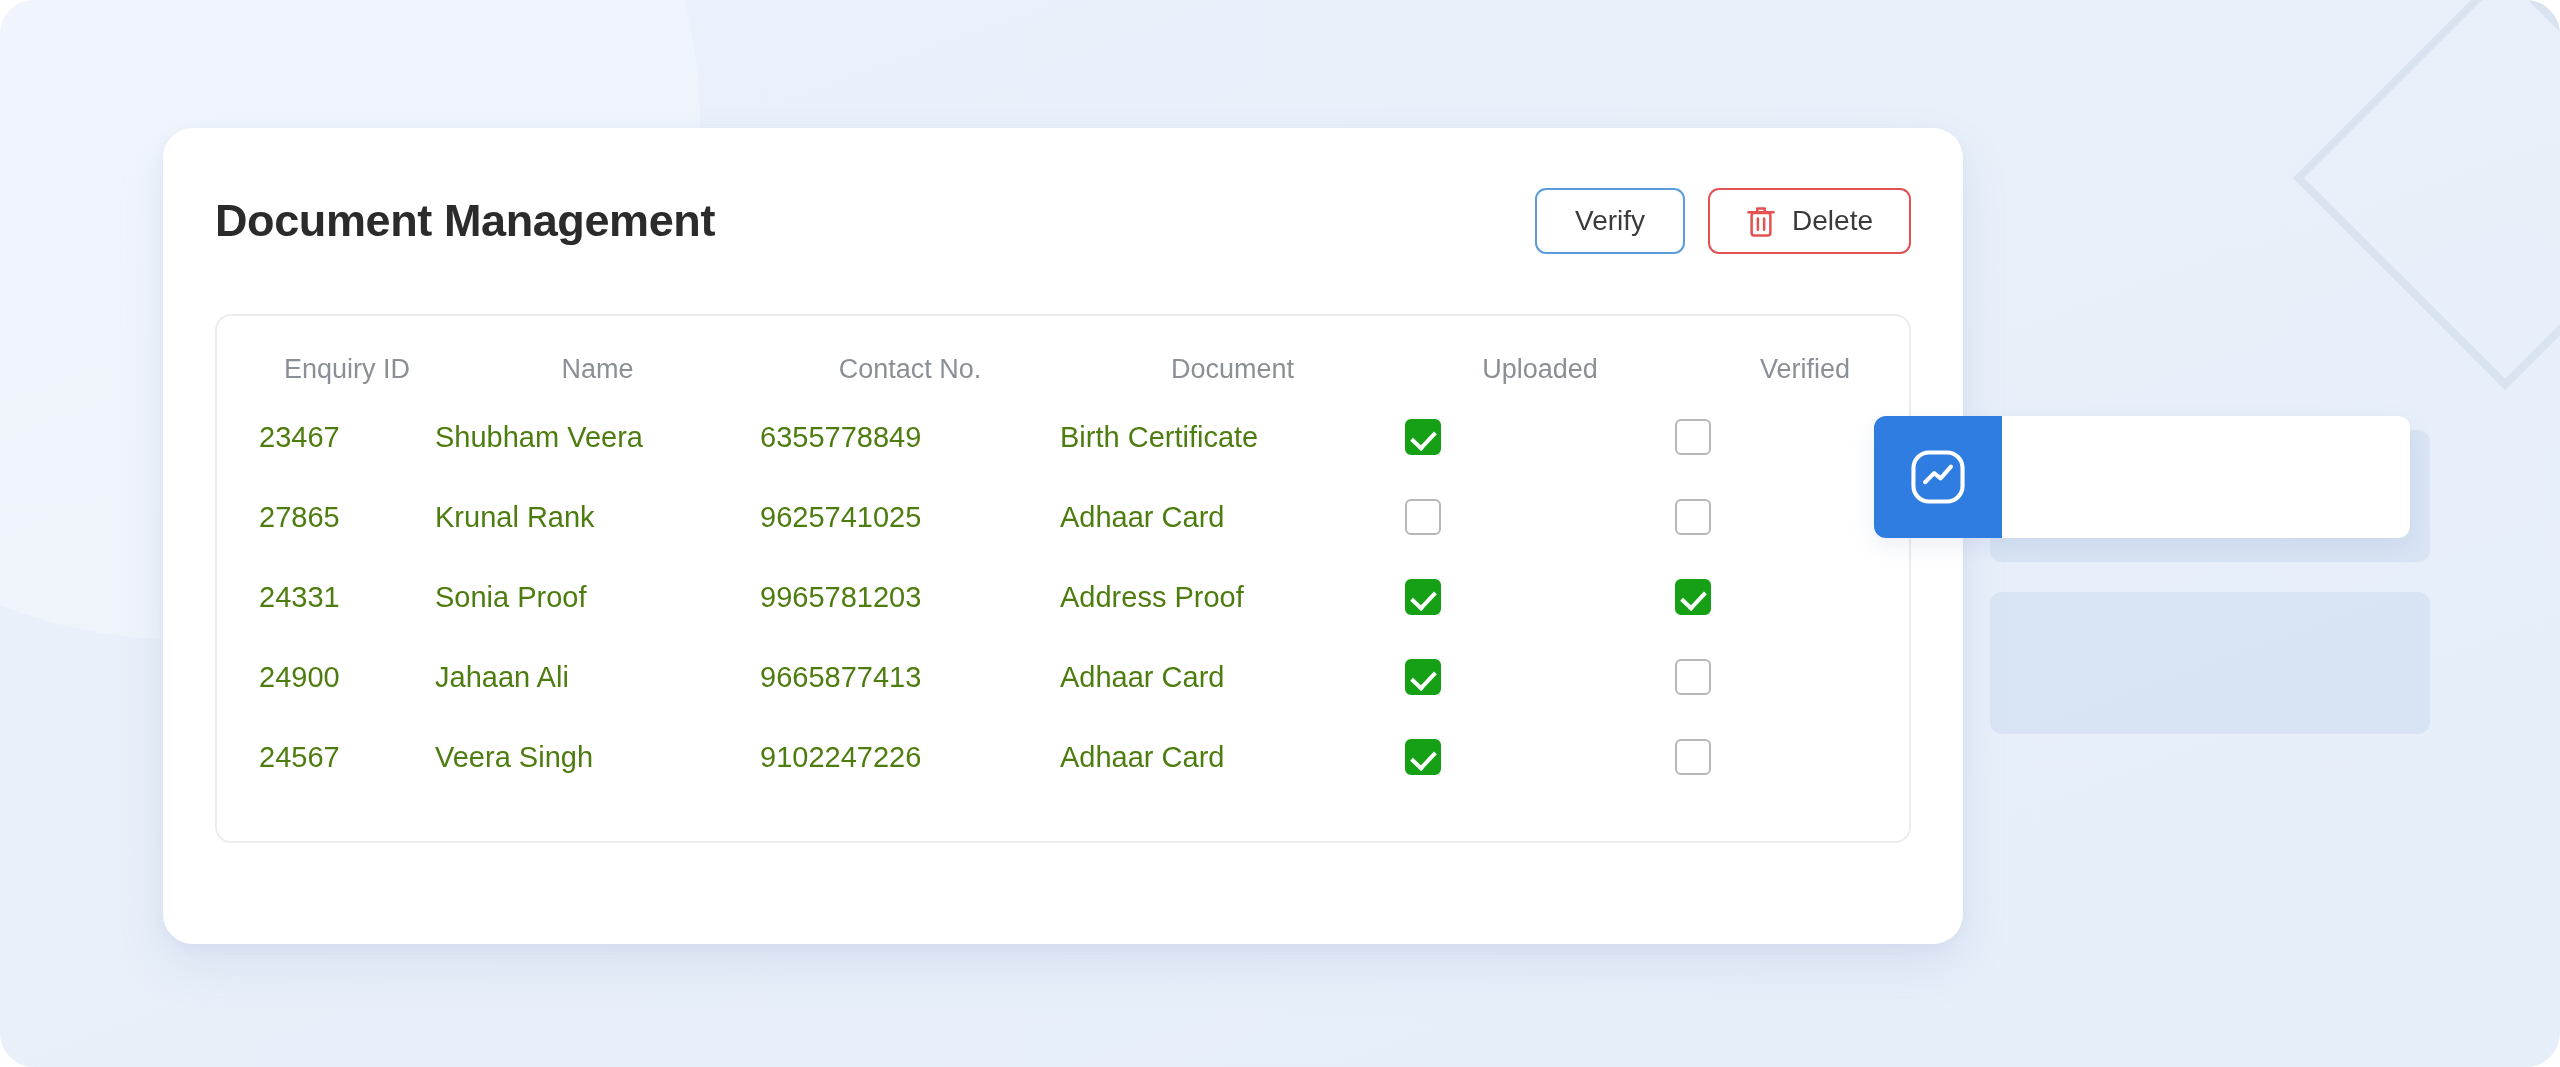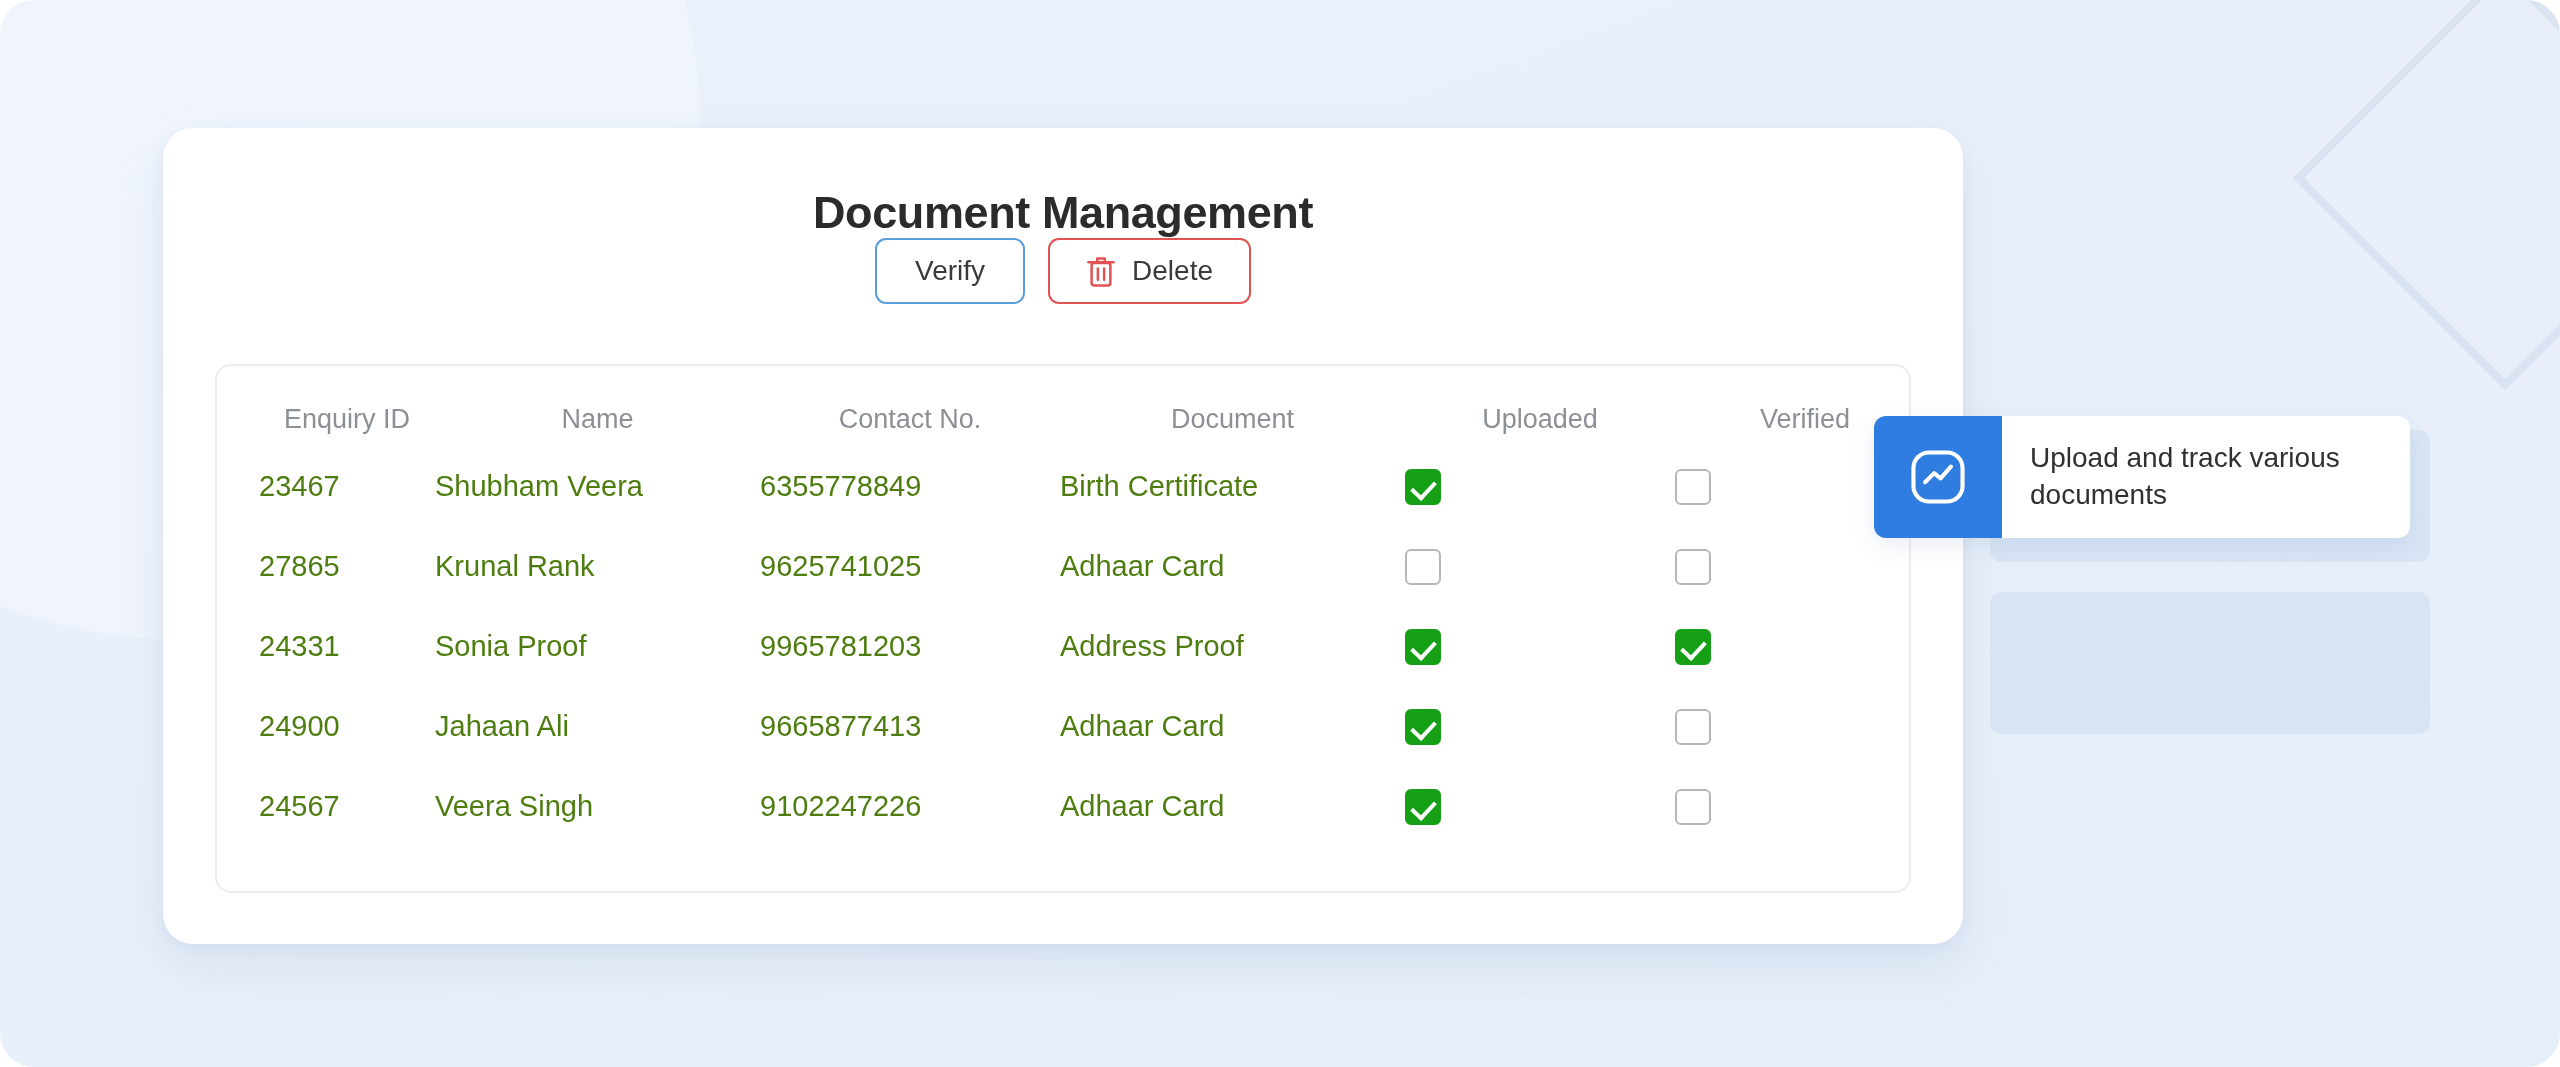--- a/index.html
+++ b/index.html
@@ -54,21 +54,20 @@
     border-radius: 30px;
     box-shadow: 0 22px 48px rgba(120,145,185,0.14),
                 0 4px 14px rgba(120,145,185,0.07);
   }
 
   .card-header {
     display: flex;
     align-items: center;
     justify-content: space-between;
     padding: 60px 52px 0 52px;
-    flex-direction: column;
   }
 
   .page-title {
     font-size: 45px;
     font-weight: 700;
     color: #2b2b2b;
     letter-spacing: -0.4px;
     line-height: 1.1;
   }
 
@@ -302,17 +301,16 @@
   <div class="callout-shadow c1"></div>
   <div class="callout-shadow c2"></div>
 
   <div class="callout one">
     <div class="callout-icon">
       <svg viewBox="0 0 48 48" width="62" height="62" fill="none" stroke="#ffffff" stroke-width="3.2" stroke-linecap="round" stroke-linejoin="round">
         <rect x="5" y="5" width="38" height="38" rx="12"></rect>
         <path d="M14 28l7-7 5 4 8-9"></path>
       </svg>
     </div>
-    <div class="callout-text">Upload and track various documents</div>
   </div>
 
 
 </div>
 
 </body></html>

